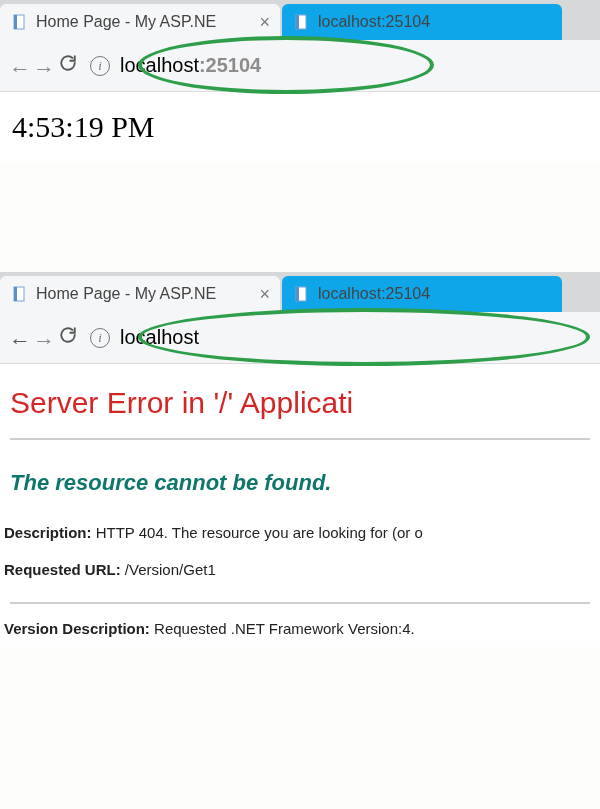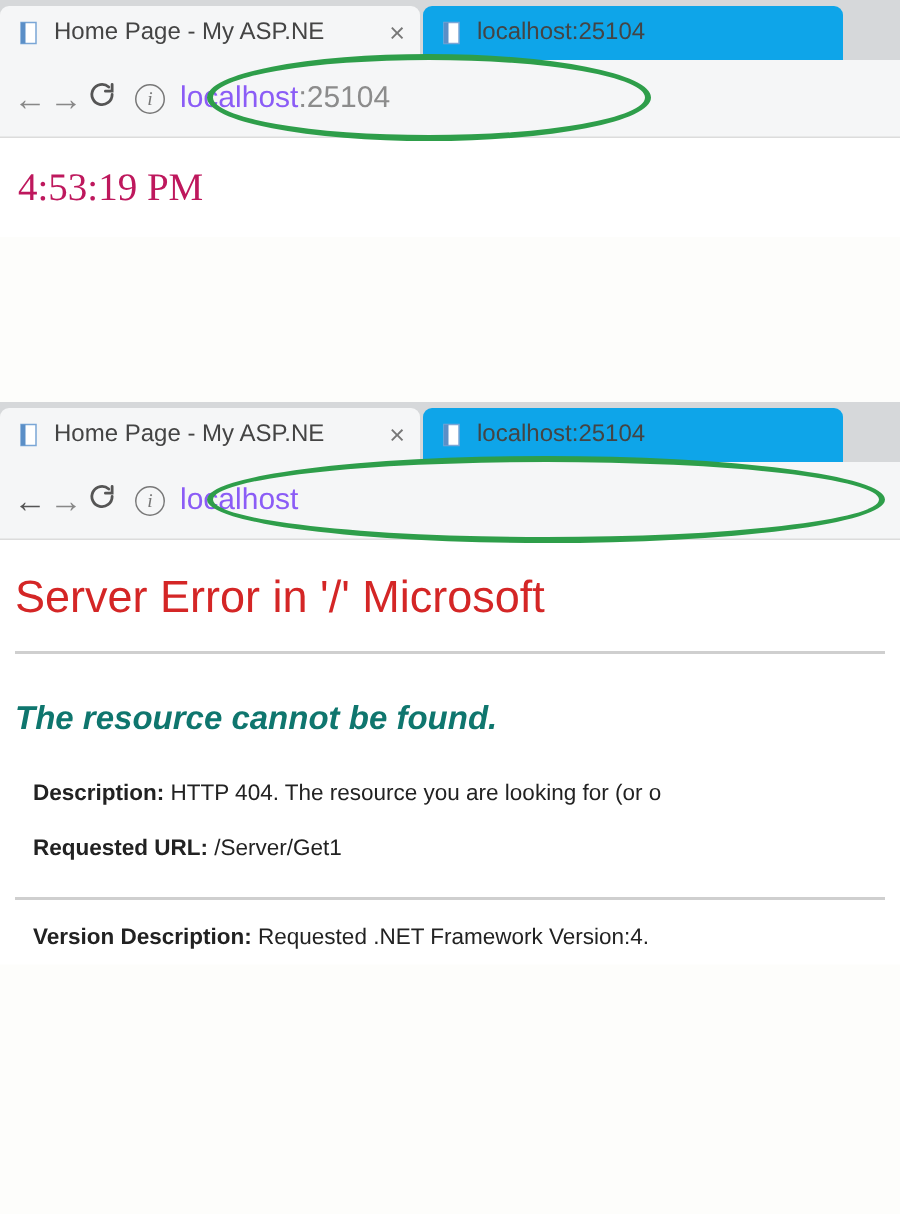--- a/index.html
+++ b/index.html
@@ -97,36 +97,36 @@
       display: flex;
       align-items: center;
       justify-content: center;
       font-size: 13px;
       color: #777;
       margin-right: 10px;
       font-family: Georgia, serif;
       font-style: italic;
       flex-shrink: 0;
     }
-    .url-host { color: #8b5cf6; }
-    .url-rest { color: #8c8c8c; }
+    .url-host { color: #000000; }
+    .url-rest { color: #8c8c8c; font-weight: bold; }
     .circle-annotation {
       position: absolute;
       border: 4px solid #2e9e4a;
       border-radius: 50%;
       pointer-events: none;
     }
     .content-area {
       padding: 18px 12px;
       background: #fff;
     }
     .time-text {
       font-family: "Times New Roman", serif;
-      font-size: 26px;
-      color: #be185d;
+      font-size: 30px;
+      color: #000000;
     }
     .gap { height: 110px; background: #fdfdfb; }
     .err-title {
       font-family: Verdana, Arial, sans-serif;
       font-size: 30px;
       color: #d42626;
       font-weight: normal;
       padding: 22px 0 12px 10px;
       white-space: nowrap;
     }
@@ -140,21 +140,21 @@
       font-style: italic;
       font-weight: bold;
       font-size: 22px;
       color: #0f766e;
       padding: 30px 0 18px 10px;
     }
     .err-line {
       font-family: Arial, sans-serif;
       font-size: 15px;
       color: #222;
-      padding: 10px 0 10px 22px;
+      padding: 10px 0 10px 4px;
       white-space: nowrap;
     }
     .err-line b { font-weight: bold; }
     .favicon-svg { display: block; }
   </style>
 </head>
 <body>
 
 <div class="browser-section">
   <div class="tab-bar">
@@ -224,27 +224,27 @@
           <polyline points="21 3 21 9 15 9" fill="none"></polyline>
         </svg>
     </div>
     <div class="address-wrap">
       <div class="info-icon">i</div>
       <span class="url-host">localhost</span>
     </div>
     <div class="circle-annotation" style="left:138px; top:-4px; width:452px; height:58px;"></div>
   </div>
   <div class="content-area" style="padding:0;">
-    <div class="err-title">Server Error in '/' Microsoft</div>
+    <div class="err-title">Server Error in '/' Applicati</div>
     <div class="hr"></div>
     <div class="err-sub">The resource cannot be found.</div>
     <div class="err-line">
       <b>Description:</b><span> HTTP 404. The resource you are looking for (or o</span>
     </div>
     <div class="err-line">
-      <b>Requested URL:</b><span> /Server/Get1</span>
+      <b>Requested URL:</b><span> /Version/Get1</span>
     </div>
     <div class="hr" style="margin-top:14px;"></div>
     <div class="err-line" style="padding-top:16px;">
       <b>Version Description:</b><span> Requested .NET Framework Version:4.</span>
     </div>
   </div>
 </div>
 
 </body></html>

